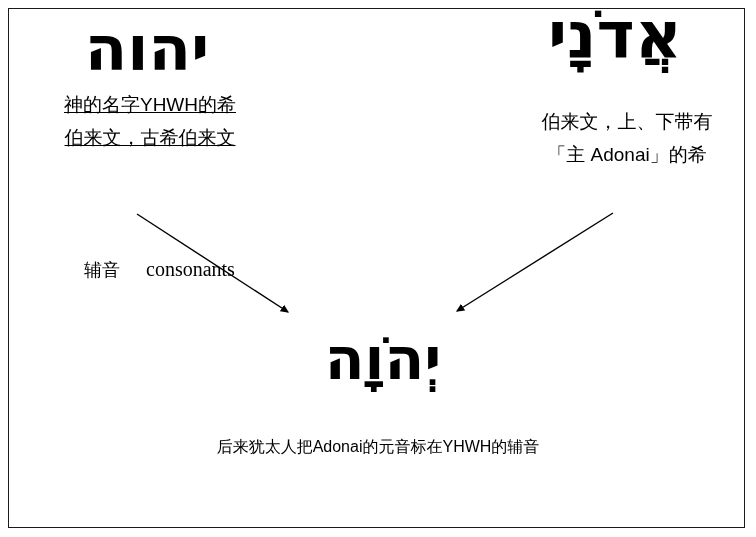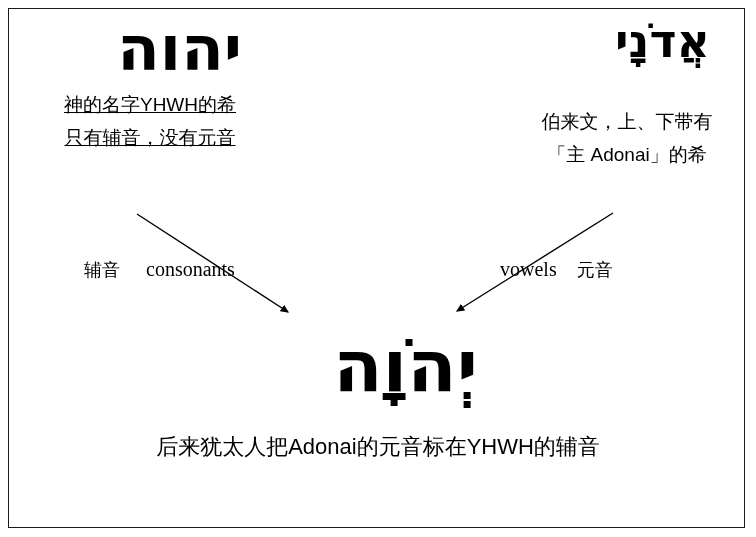--- a/index.html
+++ b/index.html
@@ -28,20 +28,21 @@
     pointer-events: none;
   }
   .hebrew {
     font-family: "DejaVu Sans", sans-serif;
     color: #000000;
     font-weight: 700;
     line-height: 1.0;
     direction: rtl;
     unicode-bidi: bidi-override;
     white-space: nowrap;
+    text-align: center;
   }
   .cn-block {
     font-family: "Liberation Sans", sans-serif;
     font-size: 19px;
     line-height: 33px;
     color: #000000;
     text-align: center;
     white-space: nowrap;
   }
   .cn-block div { white-space: nowrap; }
@@ -69,23 +70,23 @@
     position: absolute;
     left: 30px;
     top: 88px;
     width: 240px;
     text-decoration: underline;
   }
 
   #adonai-top-right {
     position: absolute;
     left: 520px;
-    top: 18px;
+    top: 3px;
     width: 190px;
-    font-size: 46px;
+    font-size: 65px;
   }
   #caption-right {
     position: absolute;
     left: 508px;
     top: 105px;
     width: 238px;
   }
 
   #label-consonants {
     position: absolute;
@@ -96,21 +97,21 @@
     position: absolute;
     left: 500px;
     top: 258px;
   }
 
   #yhwh-center {
     position: absolute;
     left: 288px;
     top: 330px;
     width: 190px;
-    font-size: 72px;
+    font-size: 58px;
   }
   #caption-bottom {
     position: absolute;
     left: 78px;
     top: 428px;
     width: 600px;
     font-size: 21px;
     line-height: 38px;
   }
 
@@ -127,51 +128,46 @@
 <body>
 
 <div id="canvas">
 
   <div id="frame"></div>
 
   <div id="yhwh-top-left" class="hebrew">יהוה</div>
 
   <div id="caption-left" class="cn-block">
     <div>神的名字YHWH的希</div>
-    <div>只有辅音，没有元音</div>
+    <div>伯来文，古希伯来文</div>
   </div>
 
   <div id="adonai-top-right" class="hebrew">אֲדֹנָי</div>
 
   <div id="caption-right" class="cn-block">
     <div>伯来文，上、下带有</div>
     <div>「主 Adonai」的希</div>
   </div>
 
   <div id="label-consonants" class="serif-label">
     <span class="cn">辅音</span>
     <span style="display:inline-block;width:16px"></span>
     <span>consonants</span>
   </div>
 
-  <div id="label-vowels" class="serif-label">
-    <span>vowels</span>
-    <span style="display:inline-block;width:10px"></span>
-    <span class="cn">元音</span>
-  </div>
 
   <svg id="arrows" viewBox="0 0 756 537">
     <defs>
       <marker id="ah" markerWidth="9" markerHeight="9" refX="7.2" refY="4.5" orient="auto" markerUnits="userSpaceOnUse">
         <path d="M0,0.6 L8.4,4.5 L0,8.4 z" fill="#000000"></path>
       </marker>
     </defs>
     <line id="arrow-consonants" x1="137" y1="214" x2="288" y2="312" stroke="#000000" stroke-width="1.4" marker-end="url(#ah)"></line>
     <line id="arrow-vowels" x1="613" y1="213" x2="457" y2="311" stroke="#000000" stroke-width="1.4" marker-end="url(#ah)"></line>
   </svg>
 
   <div id="yhwh-center" class="hebrew">יְהֹוָה</div>
 
-  <div id="caption-bottom" class="cn-block" style="font-size:22px;line-height:38px;">
+  <div id="caption-bottom" class="cn-block" style="font-size:16px;line-height:38px;">
     <div>后来犹太人把Adonai的元音标在YHWH的辅音</div>
   </div>
 
 </div>
 
 </body></html>

